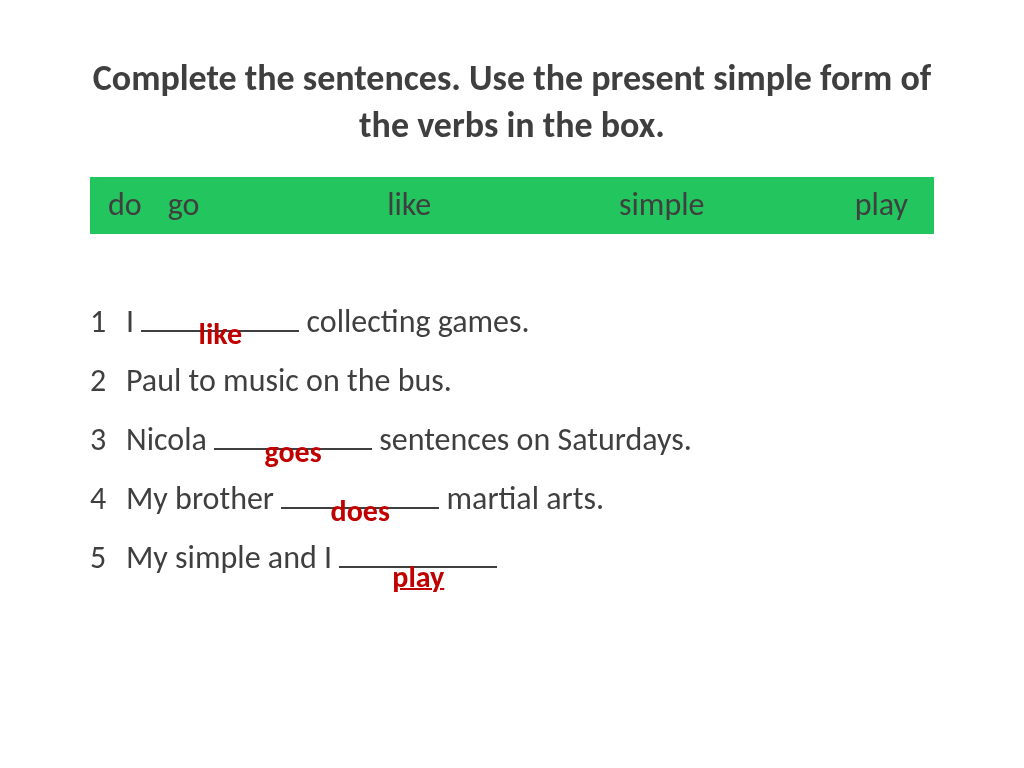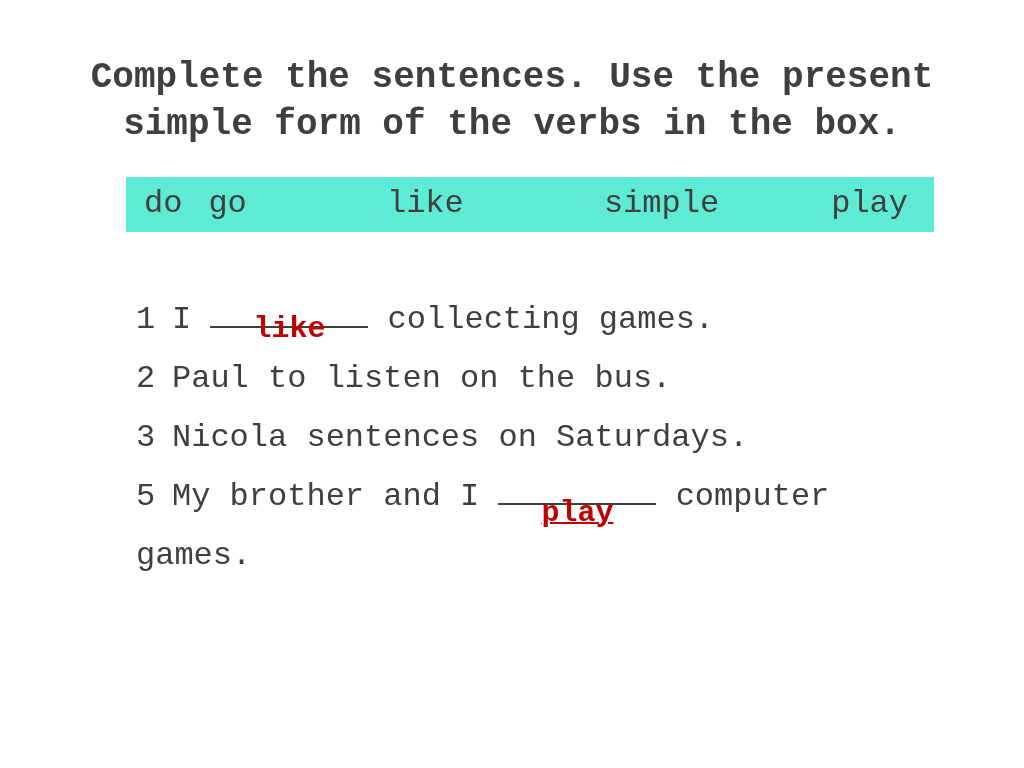--- a/index.html
+++ b/index.html
@@ -1,46 +1,44 @@
 <!DOCTYPE html>
 <html><head>
 <meta charset="utf-8">
 <style>
-  * { margin: 0; padding: 0; box-sizing: border-box; font-family: Liberation Mono, monospace; }
+  * { margin: 0; padding: 0; box-sizing: border-box; }
   body {
     width: 1024px;
     height: 768px;
     background: #ffffff;
     font-family: Calibri, "Segoe UI", Arial, sans-serif;
     color: #3f3f3f;
     padding: 55px 90px 40px 90px;
     position: relative;
   }
   .title {
     text-align: center;
     font-weight: 700;
     font-size: 36px;
     line-height: 1.3;
     color: #3f3f3f;
     margin-bottom: 28px;
   }
   .verb-box {
-    background: #5eead4;
+    background: #22c55e;
     padding: 8px 18px 10px 18px;
     font-size: 32px;
     color: #3f3f3f;
     display: flex;
     justify-content: space-between;
     align-items: baseline;
-    margin-left: 36px;
   }
   .verb-box span { display: inline-block; }
   .sentences {
     margin-top: 58px;
-    margin-left: 46px;
   }
   .sentence {
     font-size: 32px;
     color: #3f3f3f;
     line-height: 1.85;
     position: relative;
   }
   .num {
     display: inline-block;
     width: 36px;
@@ -90,25 +88,28 @@
   <span style="padding-right:8px;">play</span>
 </div>
 
 <div class="sentences">
 
   <div class="sentence s1">
     <span class="num">1</span><span>I </span><span class="blank"><span class="answer">like</span></span><span> collecting games.</span>
   </div>
 
   <div class="sentence s2">
-    <span class="num">2</span><span>Paul </span><span> to listen on the bus.</span>
+    <span class="num">2</span><span>Paul </span><span> to music on the bus.</span>
   </div>
 
   <div class="sentence s3">
-    <span class="num">3</span><span>Nicola </span><span> sentences on Saturdays.</span>
+    <span class="num">3</span><span>Nicola </span><span class="blank"><span class="answer">goes</span></span><span> sentences on Saturdays.</span>
   </div>
 
+  <div class="sentence s4">
+    <span class="num">4</span><span>My brother </span><span class="blank"><span class="answer">does</span></span><span> martial arts.</span>
+  </div>
 
   <div class="sentence s5">
-    <span class="num">5</span><span>My brother and I </span><span class="blank"><span class="answer answer-under">play</span></span><span> computer games.</span>
+    <span class="num">5</span><span>My simple and I </span><span class="blank"><span class="answer answer-under">play</span></span>
   </div>
 
 </div>
 
 </body></html>

